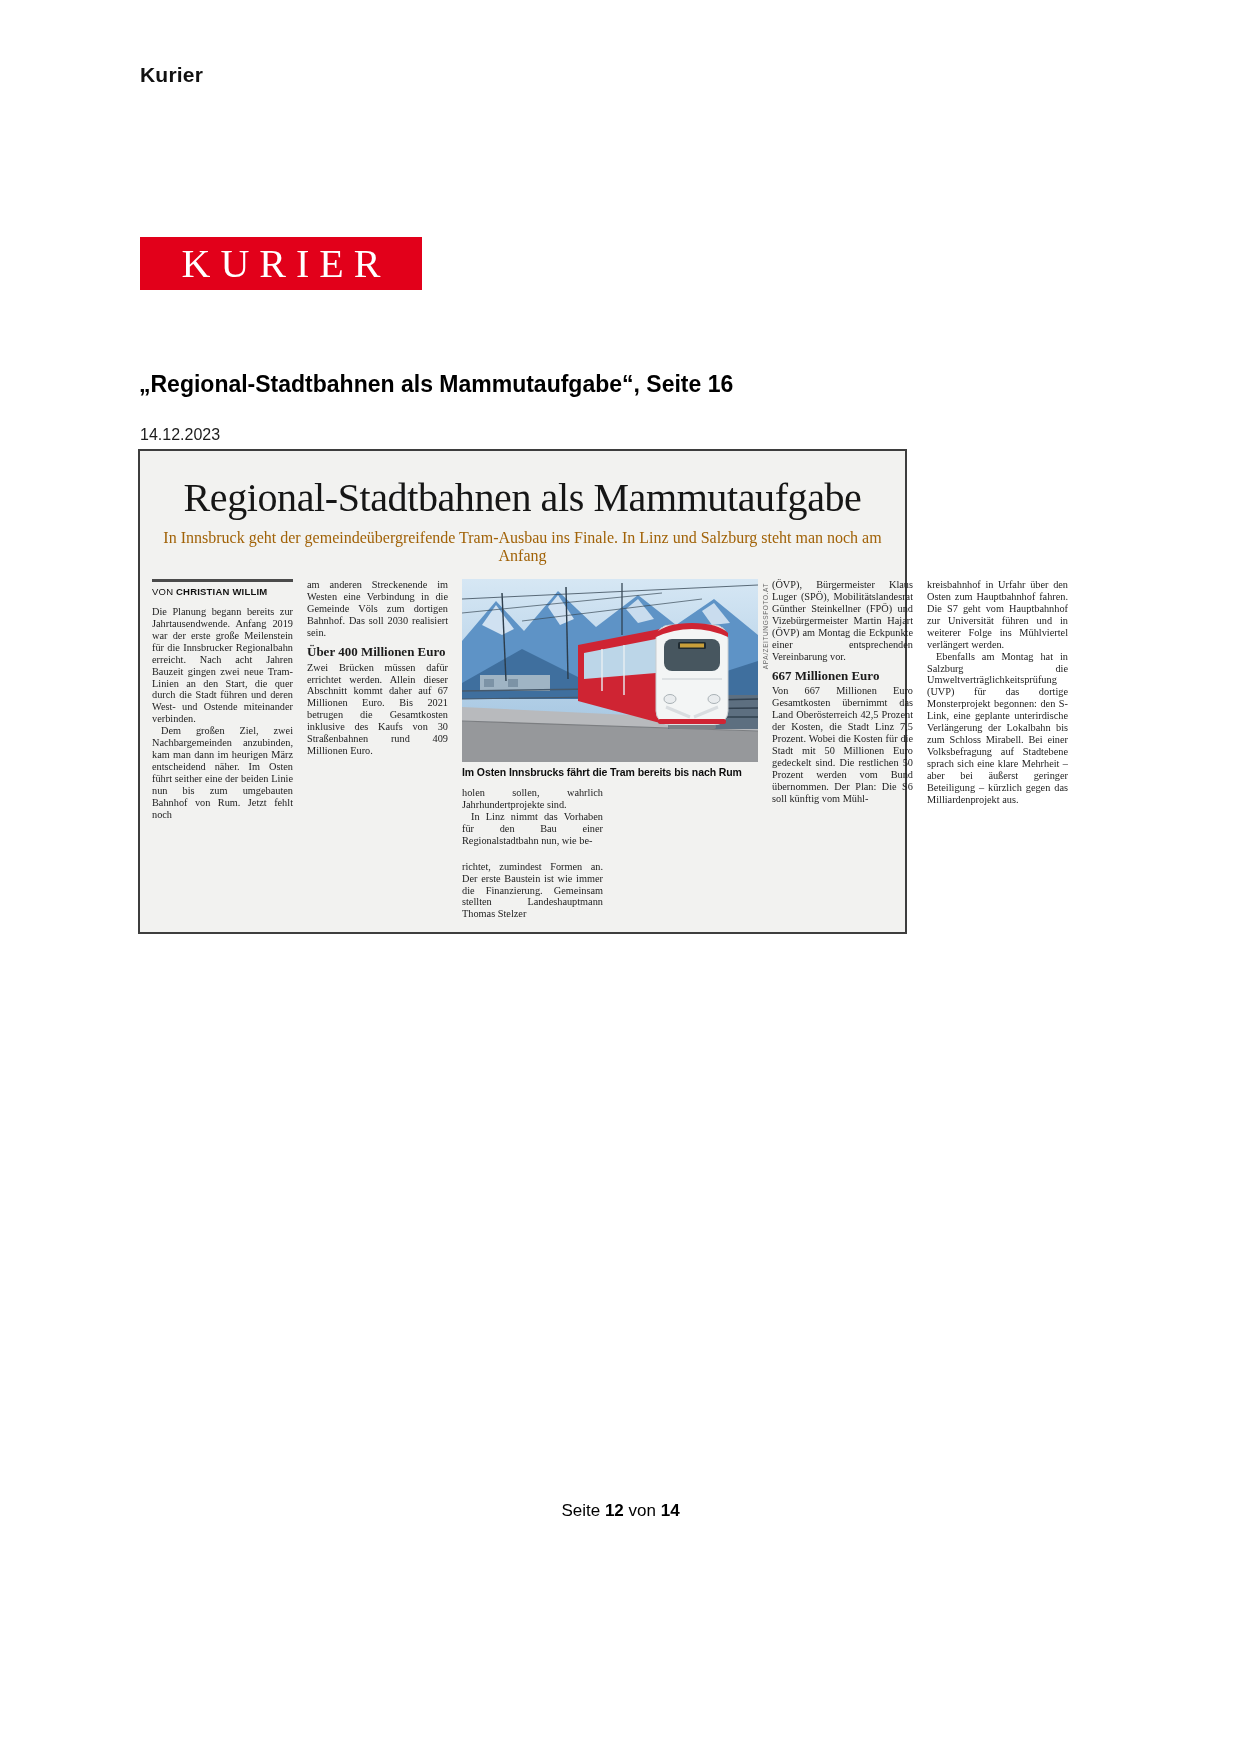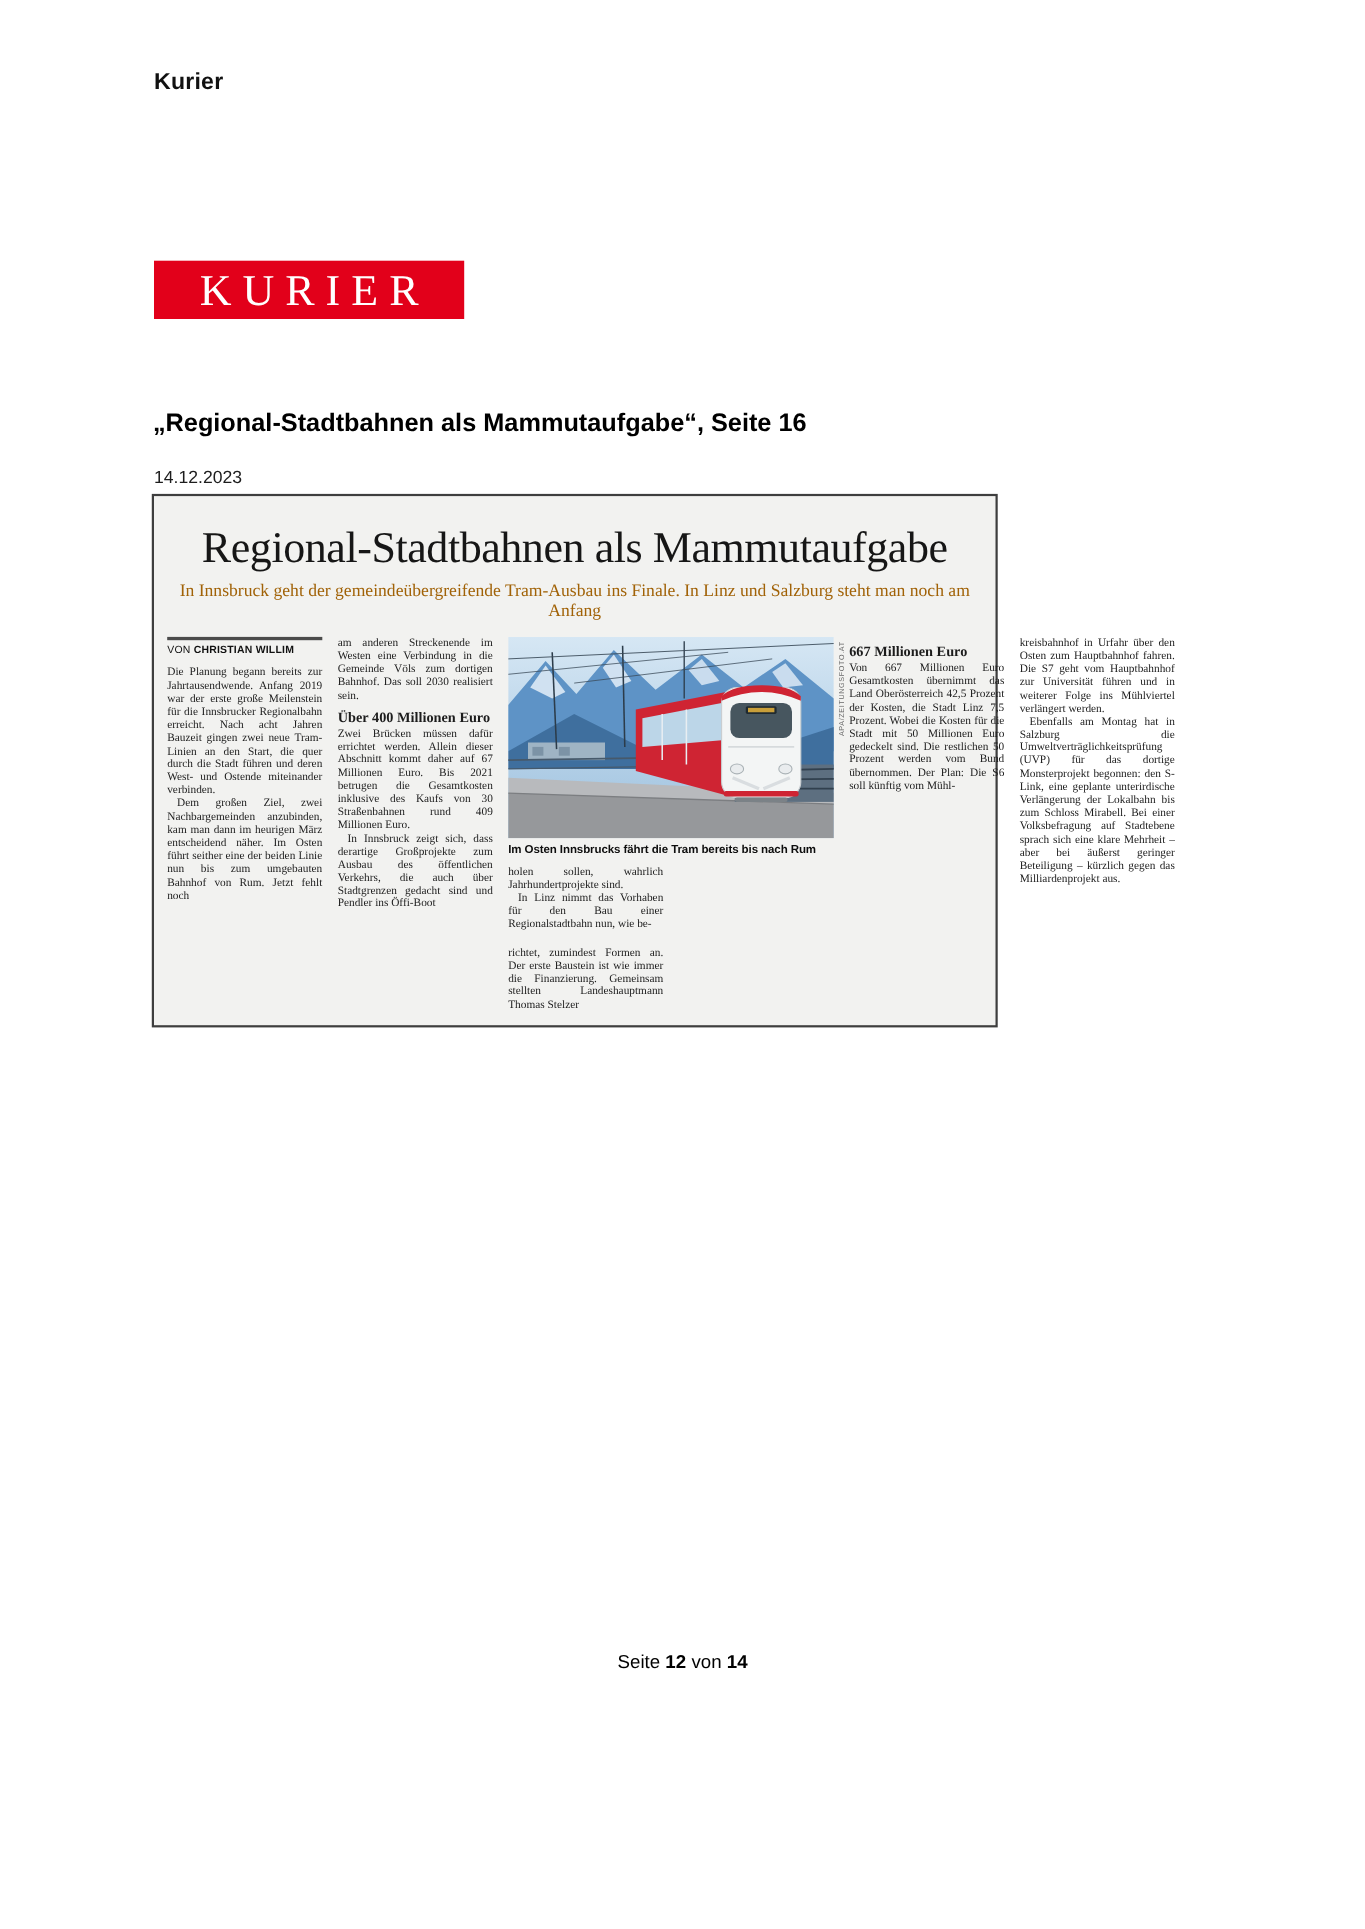--- a/index.html
+++ b/index.html
@@ -98,21 +98,20 @@
           <span class="name">CHRISTIAN WILLIM</span>
         </div>
         <p>Die Planung begann bereits zur Jahrtausendwende. Anfang 2019 war der erste große Meilenstein für die Innsbrucker Regionalbahn erreicht. Nach acht Jahren Bauzeit gingen zwei neue Tram-Linien an den Start, die quer durch die Stadt führen und deren West- und Ostende miteinander verbinden.</p>
         <p class="indent">Dem großen Ziel, zwei Nachbargemeinden anzubinden, kam man dann im heurigen März entscheidend näher. Im Osten führt seither eine der beiden Linie nun bis zum umgebauten Bahnhof von Rum. Jetzt fehlt noch</p>
       </div>
 
       <div class="col">
         <p>am anderen Streckenende im Westen eine Verbindung in die Gemeinde Völs zum dortigen Bahnhof. Das soll 2030 realisiert sein.</p>
         <h3 class="subhead">Über 400 Millionen Euro</h3>
         <p>Zwei Brücken müssen dafür errichtet werden. Allein dieser Abschnitt kommt daher auf 67 Millionen Euro. Bis 2021 betrugen die Gesamtkosten inklusive des Kaufs von 30 Straßenbahnen rund 409 Millionen Euro.</p>
-        <p class="indent">In Innsbruck zeigt sich, dass derartige Großprojekte zum Ausbau des öffentlichen Verkehrs, die auch über Stadtgrenzen gedacht sind und Pendler ins Öffi-Boot</p>
       </div>
 
       <div class="photo-col">
         <figure class="photo">
           <svg viewBox="0 0 296 183" xmlns="http://www.w3.org/2000/svg">
             <defs>
               <linearGradient id="sky" x1="0" y1="0" x2="0" y2="1">
                 <stop offset="0" stop-color="#d6e7f4"></stop>
                 <stop offset="1" stop-color="#9cc0de"></stop>
               </linearGradient>
@@ -172,20 +171,21 @@
             <p>holen sollen, wahrlich Jahrhundertprojekte sind.</p>
             <p class="indent">In Linz nimmt das Vorhaben für den Bau einer Regionalstadtbahn nun, wie be-</p>
           </div>
           <div class="subcol">
             <p>richtet, zumindest Formen an. Der erste Baustein ist wie immer die Finanzierung. Gemeinsam stellten Landeshauptmann Thomas Stelzer</p>
           </div>
         </div>
       </div>
 
       <div class="col">
+        <p>(ÖVP), Bürgermeister Klaus Luger (SPÖ), Mobilitätslandesrat Günther Steinkellner (FPÖ) und Vizebürgermeister Martin Hajart (ÖVP) am Montag die Eckpunkte einer entsprechenden Vereinbarung vor.</p>
         <h3 class="subhead">667 Millionen Euro</h3>
         <p>Von 667 Millionen Euro Gesamtkosten übernimmt das Land Oberösterreich 42,5 Prozent der Kosten, die Stadt Linz 7,5 Prozent. Wobei die Kosten für die Stadt mit 50 Millionen Euro gedeckelt sind. Die restlichen 50 Prozent werden vom Bund übernommen. Der Plan: Die S6 soll künftig vom Mühl-</p>
       </div>
 
       <div class="col">
         <p>kreisbahnhof in Urfahr über den Osten zum Hauptbahnhof fahren. Die S7 geht vom Hauptbahnhof zur Universität führen und in weiterer Folge ins Mühlviertel verlängert werden.</p>
         <p class="indent">Ebenfalls am Montag hat in Salzburg die Umweltverträglichkeitsprüfung (UVP) für das dortige Monsterprojekt begonnen: den S-Link, eine geplante unterirdische Verlängerung der Lokalbahn bis zum Schloss Mirabell. Bei einer Volksbefragung auf Stadtebene sprach sich eine klare Mehrheit – aber bei äußerst geringer Beteiligung – kürzlich gegen das Milliardenprojekt aus.</p>
       </div>
 
     </div>

